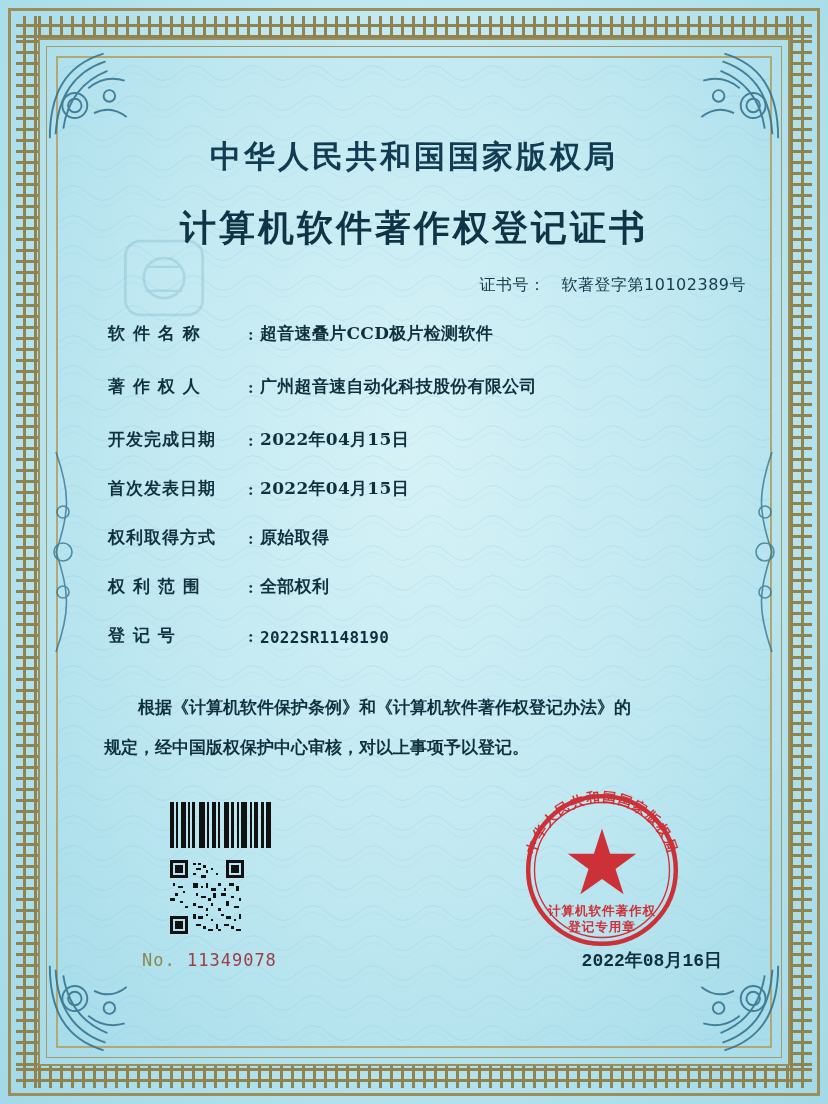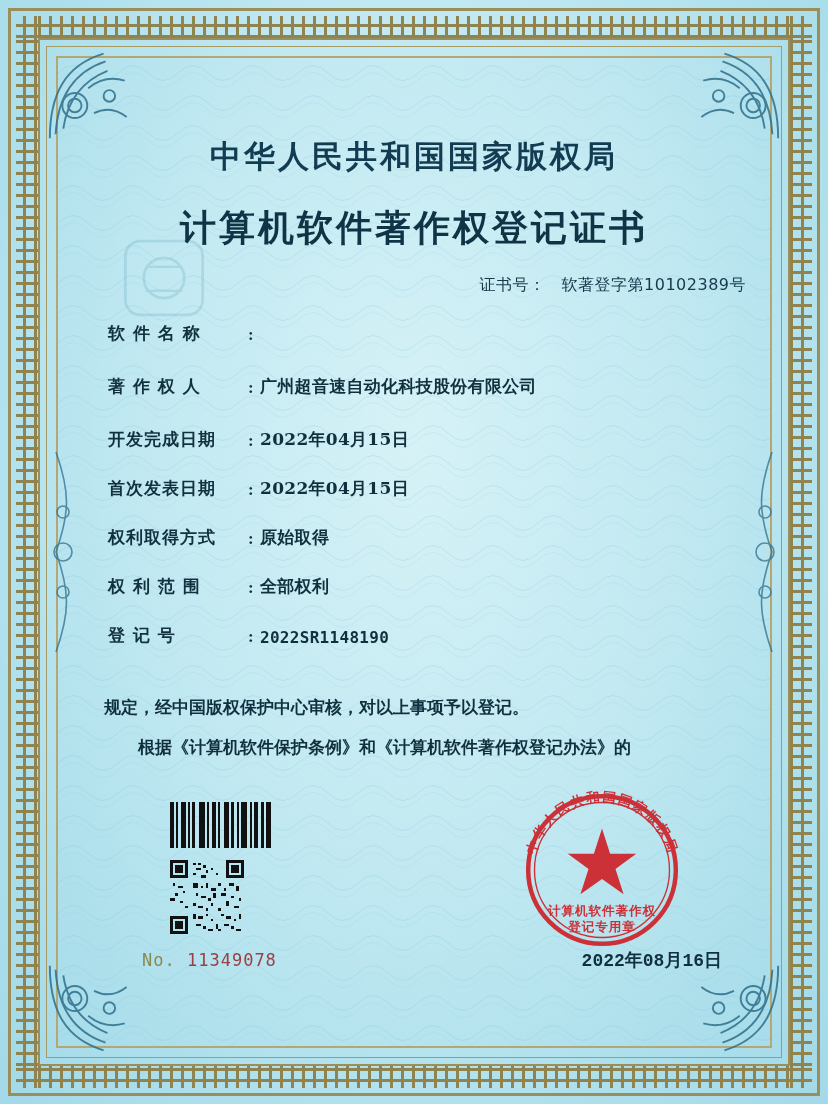--- a/index.html
+++ b/index.html
@@ -352,20 +352,21 @@
 
     <div class="cert-no">
       <span class="label">证书号：</span><span>软著登字第10102389号</span>
     </div>
 
     <div class="fields">
 
       <div class="field-row row-gap-md">
         <span class="field-label">软 件 名 称</span>
         <span class="field-colon">:</span>
+        <span class="field-value">超音速叠片CCD极片检测软件</span>
       </div>
 
       <div class="field-row row-gap-lg">
         <span class="field-label">著 作 权 人</span>
         <span class="field-colon">:</span>
         <span class="field-value">广州超音速自动化科技股份有限公司</span>
       </div>
 
       <div class="field-row row-gap-lg">
         <span class="field-label">开发完成日期</span>
@@ -393,22 +394,22 @@
 
       <div class="field-row row-gap-md">
         <span class="field-label">登 记 号</span>
         <span class="field-colon">:</span>
         <span class="field-value mono">2022SR1148190</span>
       </div>
 
     </div>
 
     <div class="statement">
+      <div><span class="indent"></span><span>根据《计算机软件保护条例》和《计算机软件著作权登记办法》的</span></div>
       <div>规定，经中国版权保护中心审核，对以上事项予以登记。</div>
-      <div><span class="indent"></span><span>根据《计算机软件保护条例》和《计算机软件著作权登记办法》的</span></div>
     </div>
 
     <div class="barcode-wrap">
       <div class="barcode">
         <i style="width:4px"></i>
           <i style="width:2px;background:transparent"></i>
         <i style="width:2px"></i>
           <i style="width:3px;background:transparent"></i>
         <i style="width:5px"></i>
           <i style="width:2px;background:transparent"></i>

